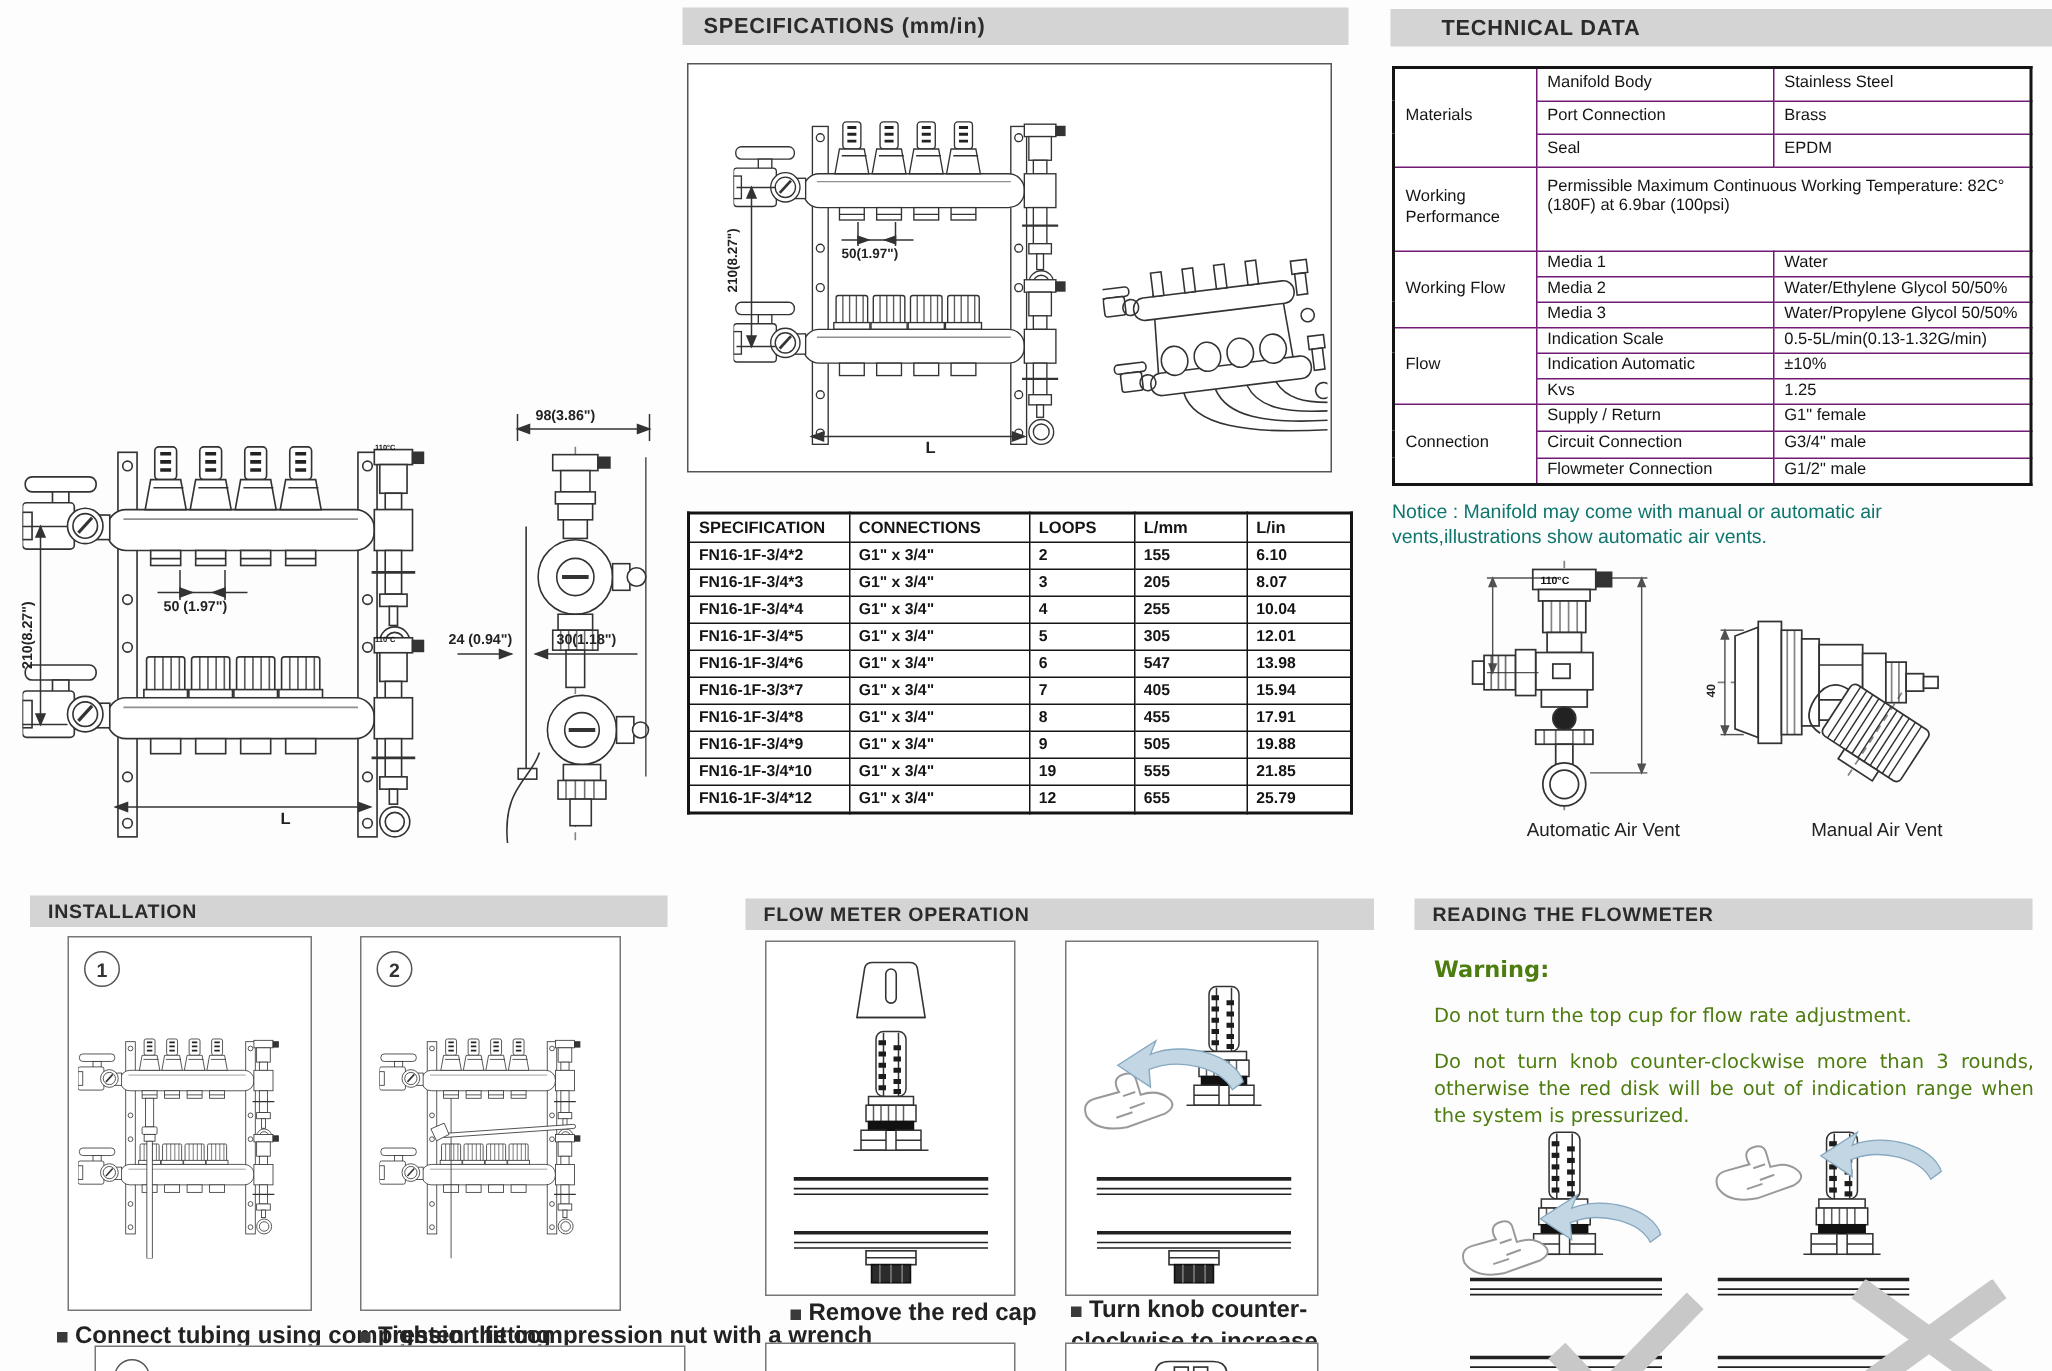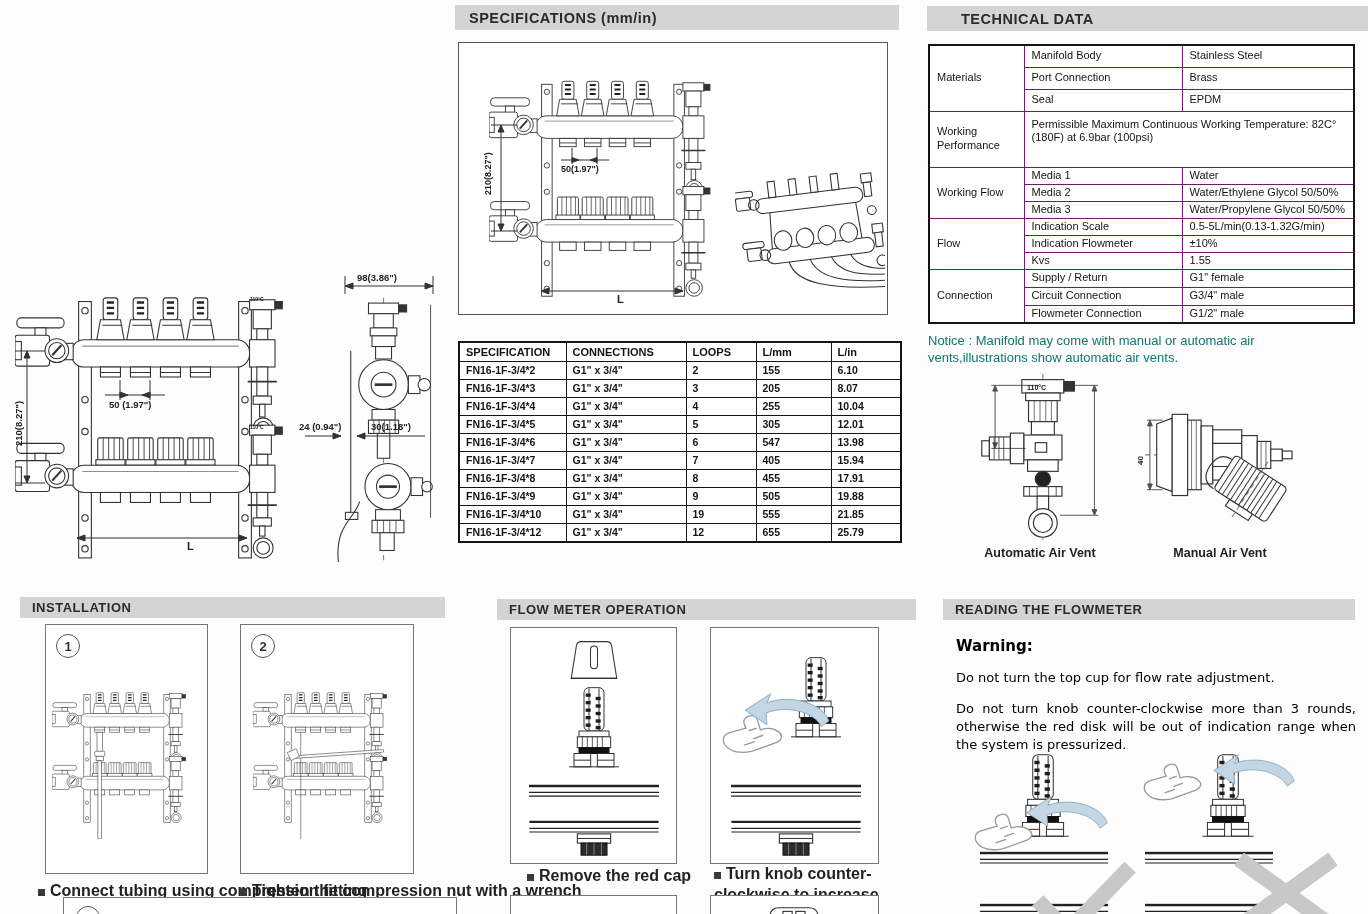--- a/index.html
+++ b/index.html
@@ -29,23 +29,23 @@
   .specbox{position:absolute;border:1px solid #555;background:#fff}
   .cap{position:absolute;font-size:16px;font-weight:bold;color:#222;line-height:1.3;white-space:nowrap}
   .cap .blt{display:inline-block;width:7px;height:7px;background:#3a3a3a;margin-right:5px}
   .cap2{white-space:normal}
   .stepnum{
     position:absolute;width:22px;height:22px;border:1.5px solid #555;border-radius:50%;
     display:flex;align-items:center;justify-content:center;font-size:13px;font-weight:bold;color:#333;background:#fff;
   }
   .dimlabel{position:absolute;font-size:9.5px;font-weight:bold;color:#222;white-space:nowrap}
   .dimlabel.rot{transform:rotate(-90deg);transform-origin:left top}
-  .ventcap{position:absolute;font-size:12.5px;font-weight:bold;color:#222;text-align:center}
+  .ventcap{position:absolute;font-size:12.5px;font-weight:normal;color:#222;text-align:right}
   .notice{position:absolute;font-size:13px;color:#0f766e;line-height:1.3;width:380px}
-  .warn{position:absolute;color:#000000;font-family:"DejaVu Sans","Liberation Sans",sans-serif}
+  .warn{position:absolute;color:#4d7c0f;font-family:"DejaVu Sans","Liberation Sans",sans-serif}
   .warn-title{font-size:15px;font-weight:bold}
   .warn-p{font-size:13px;line-height:1.38;width:400px;text-align:justify}
   .vtl{position:absolute;font-size:5px;font-weight:bold;color:#111;letter-spacing:0}
 </style>
 </head>
 <body>
 
 <svg width="0" height="0" style="position:absolute" aria-hidden="true">
 <defs>
 
@@ -568,21 +568,21 @@
         <td>12.01</td>
       </tr>
       <tr>
         <td>FN16-1F-3/4*6</td>
         <td>G1"  x  3/4"</td>
         <td>6</td>
         <td>547</td>
         <td>13.98</td>
       </tr>
       <tr>
-        <td>FN16-1F-3/4*7</td>
+        <td>FN16-1F-3/3*7</td>
         <td>G1"  x  3/4"</td>
         <td>7</td>
         <td>405</td>
         <td>15.94</td>
       </tr>
       <tr>
         <td>FN16-1F-3/4*8</td>
         <td>G1"  x  3/4"</td>
         <td>8</td>
         <td>455</td>
@@ -652,26 +652,26 @@
   <tr style="height:17px">
     <td>Media 3</td>
     <td>Water/Propylene Glycol 50/50%</td>
   </tr>
   <tr style="height:17px">
     <td rowspan="3">Flow</td>
     <td>Indication Scale</td>
     <td>0.5-5L/min(0.13-1.32G/min)</td>
   </tr>
   <tr style="height:17px">
-    <td>Indication Flowmeter</td>
+    <td>Indication Automatic</td>
     <td>±10%</td>
   </tr>
   <tr style="height:17px">
     <td>Kvs</td>
-    <td>1.55</td>
+    <td>1.25</td>
   </tr>
   <tr style="height:18px">
     <td rowspan="3">Connection</td>
     <td>Supply / Return</td>
     <td>G1"  female</td>
   </tr>
   <tr style="height:18px">
     <td>Circuit Connection</td>
     <td>G3/4" male</td>
   </tr>

